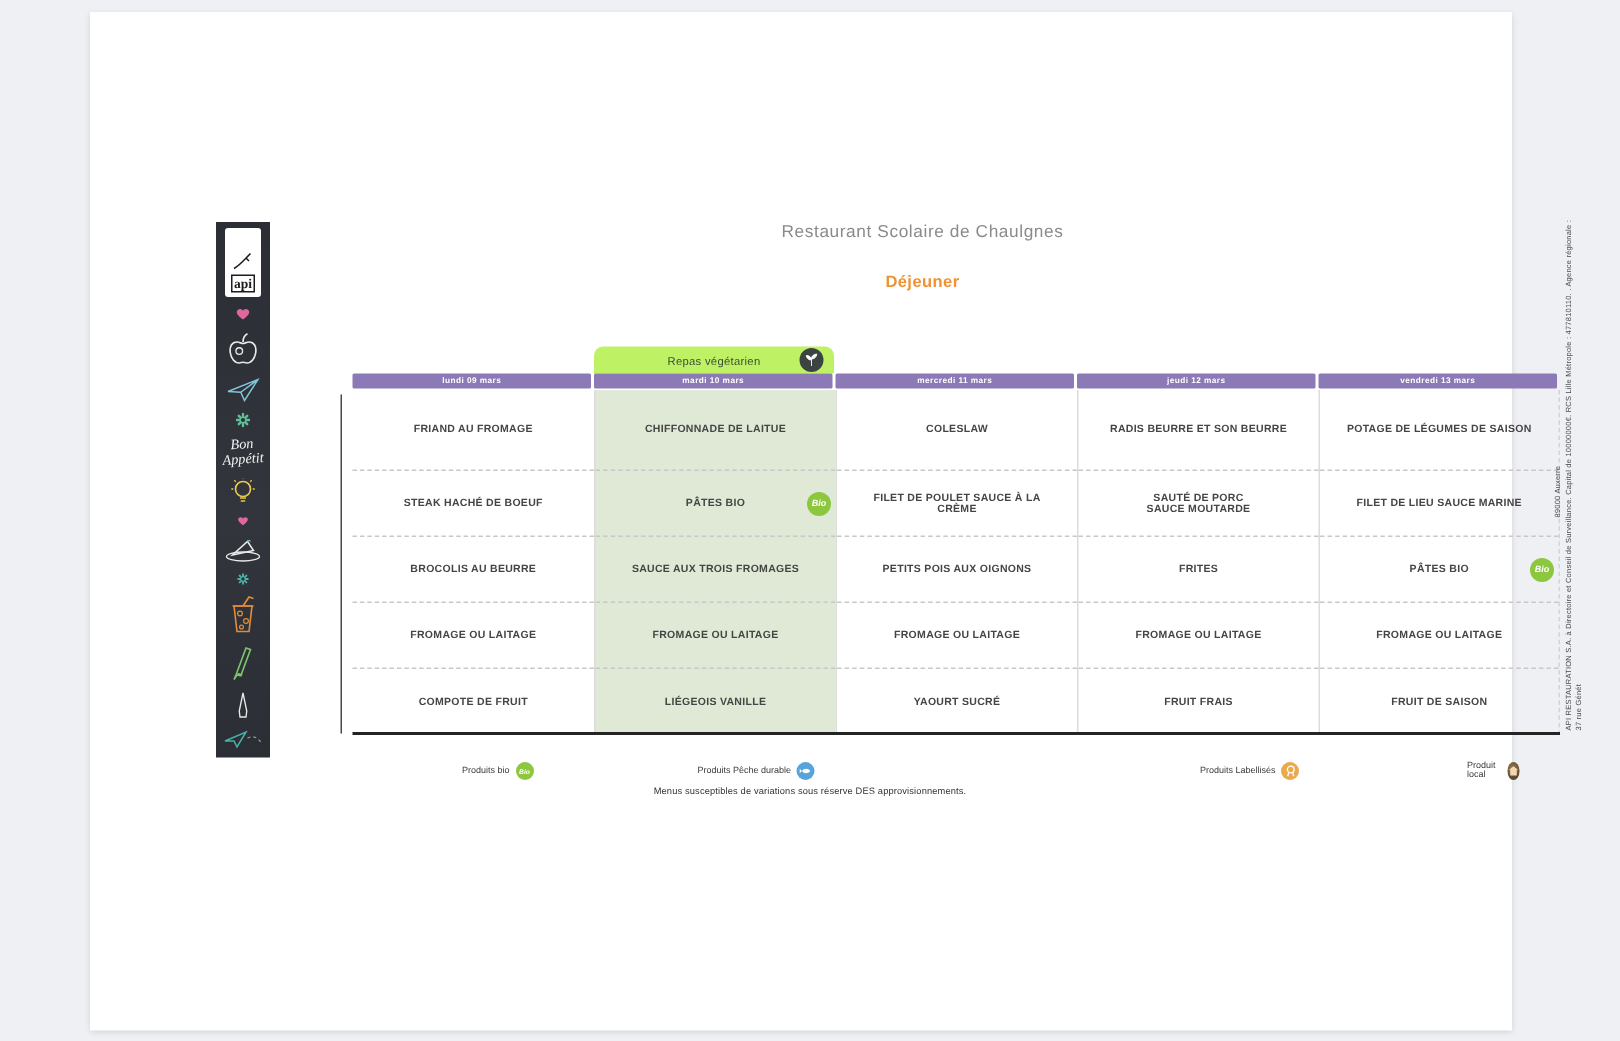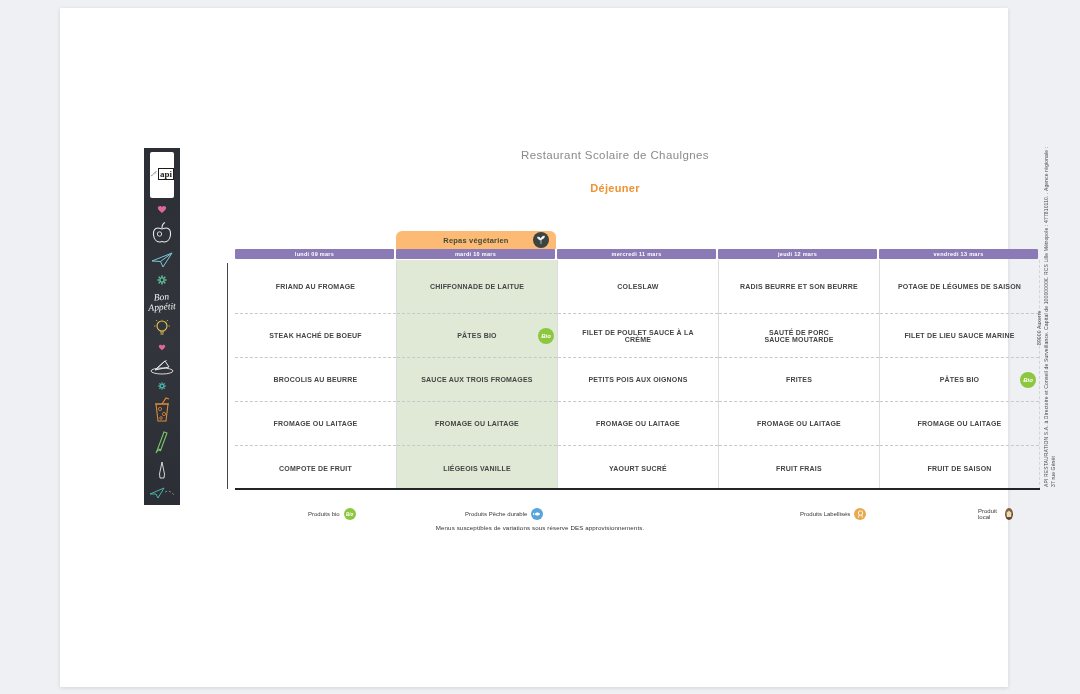--- a/index.html
+++ b/index.html
@@ -17,21 +17,21 @@
 
   
   .chalk{
     position:absolute;left:84px;top:140px;width:36px;height:357px;
     background:linear-gradient(180deg,#2b2e34,#32363c 55%,#2b2e34);
     display:flex;flex-direction:column;align-items:center;gap:7px;
     padding-top:4px;box-sizing:border-box;
   }
   .api-logo{
     width:24px;height:46px;background:#fff;border-radius:2px;
-    display:flex;flex-direction:row;align-items:center;justify-content:flex-end;
+    display:flex;flex-direction:column;align-items:center;justify-content:flex-end;
     padding-bottom:3px;box-sizing:border-box;
   }
   .api-logo .api-text{
     font-family:"Liberation Serif",serif;font-weight:700;font-size:9px;color:#1c1c1c;
     border:1px solid #1c1c1c;padding:0 1px;line-height:10px;
   }
   .chalk svg{display:block;}
   .bon-appetit{
     font-family:"Liberation Serif",serif;font-style:italic;
     color:#f2f2f2;font-size:9.5px;line-height:10px;text-align:center;
@@ -44,23 +44,23 @@
     color:#8a8a8a;font-size:11.5px;letter-spacing:.4px;
   }
   .subtitle{
     position:absolute;left:60px;top:174px;width:990px;text-align:center;
     color:#ef9233;font-size:11px;font-weight:700;letter-spacing:.3px;
   }
 
   
   .veg-banner{
     position:absolute;left:336px;top:223px;width:160px;height:18px;
-    background:#fdba74;border-radius:6px 6px 0 0;
+    background:#bef264;border-radius:6px 6px 0 0;
     display:flex;align-items:center;justify-content:center;
-    font-size:7.5px;font-weight:700;color:#3f4a38;letter-spacing:.2px;
+    font-size:7.5px;font-weight:400;color:#3f4a38;letter-spacing:.2px;
   }
   .veg-circle{
     position:absolute;right:7px;top:1px;width:16px;height:16px;border-radius:50%;
     background:#3c4442;display:flex;align-items:center;justify-content:center;
   }
 
   
   .cols{
     position:absolute;left:175px;top:241px;width:805px;
     display:grid;grid-template-columns:repeat(5,161px);

